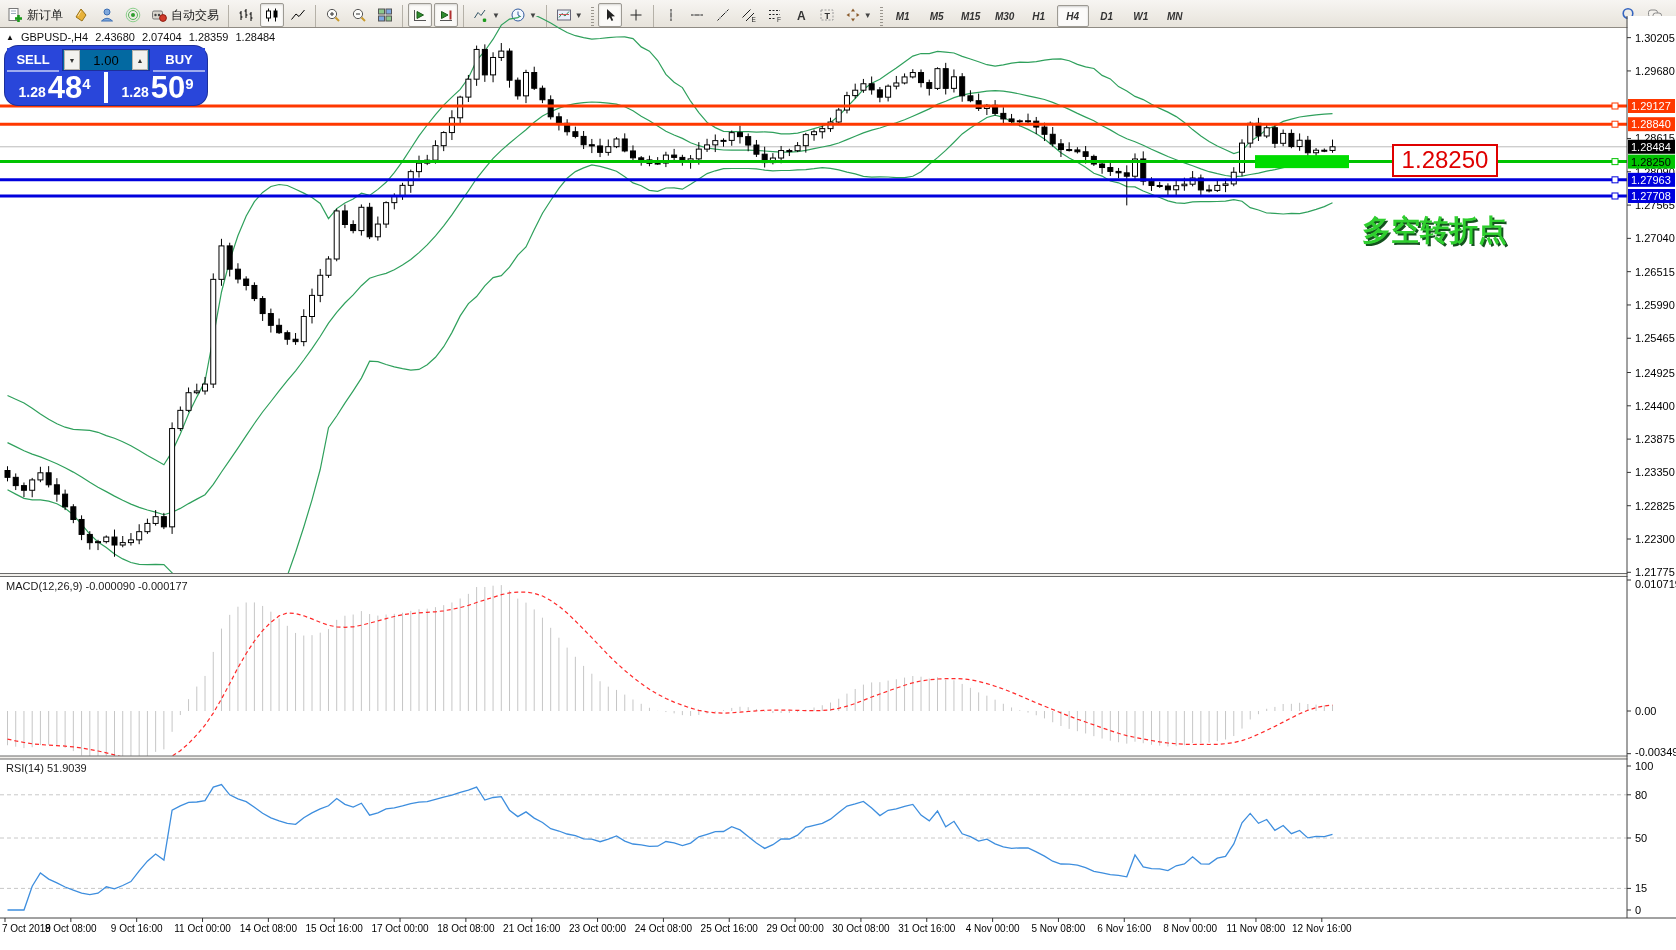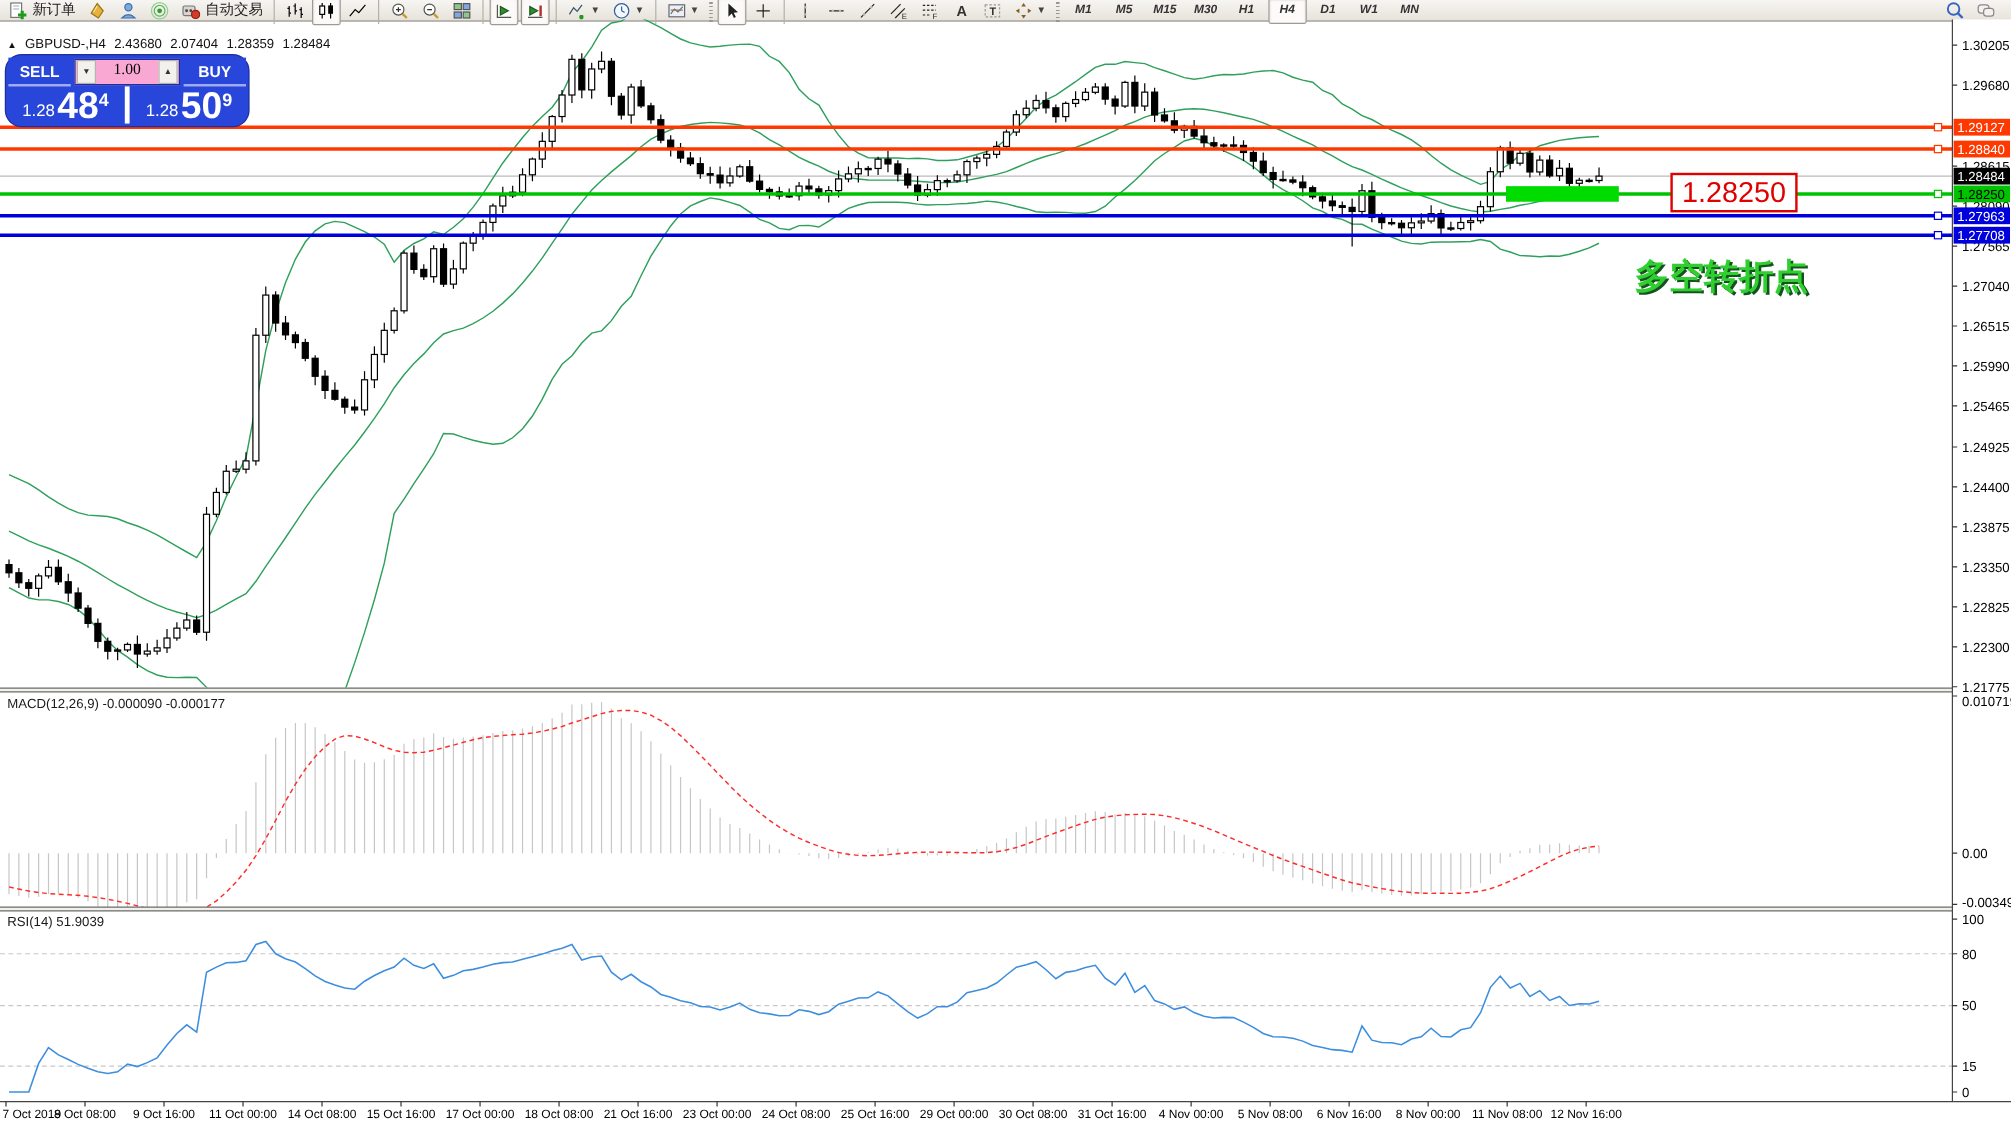--- a/index.html
+++ b/index.html
@@ -1,48 +1,48 @@
 <!DOCTYPE html>
 <html><head>
 <meta charset="utf-8">
 <style>
   html,body{margin:0;padding:0;background:#fff;width:1676px;height:950px;overflow:hidden;
     font-family:"Liberation Sans","DejaVu Sans",sans-serif;}
   
-  .toolbar{position:absolute;left:0;top:0;width:1676px;height:18px;
+  .toolbar{position:absolute;left:0;top:0;width:1676px;height:28px;
     background:linear-gradient(#f7f5f2,#e7e3db);border-bottom:1px solid #8f8b84;
-    display:flex;align-items:center;box-sizing:border-box;padding-left:2px;}
+    display:flex;align-items:flex-end;box-sizing:border-box;padding-left:2px;}
   .tb-btn{display:flex;align-items:center;height:22px;padding:0 3px;margin:0 1px;border:1px solid transparent;
     border-radius:2px;cursor:default;}
   .tb-btn.pressed{background:#fbfaf8;border:1px solid #9d9a93;box-shadow:inset 0 1px 2px rgba(0,0,0,.15);}
   .tb-btn .lbl{font-size:12px;color:#1a1a1a;margin-left:4px;white-space:nowrap;}
   .tb-btn .caret{font-size:8px;color:#444;margin-left:3px;}
   .tb-sep{width:1px;height:22px;background:#b5b1a8;margin:0 4px;}
   .tb-grip{width:3px;height:20px;margin:0 3px;background:repeating-linear-gradient(#9a968e 0 1px,transparent 1px 3px);}
   .tf-btn{font-size:10px;font-weight:bold;color:#333;height:20px;min-width:24px;display:flex;align-items:center;
     justify-content:center;padding:0 3px;margin:0 1px;border:1px solid transparent;border-radius:2px;font-style:italic;}
   .tf-btn.pressed{background:#fcfbfa;border:1px solid #9d9a93;box-shadow:inset 0 1px 2px rgba(0,0,0,.18);}
   .tb-right{margin-left:auto;display:flex;align-items:center;padding-right:8px;}
   
   .sym-line{position:absolute;left:6px;top:31px;z-index:5;font-size:11px;color:#111;display:flex;gap:7px;align-items:center;}
   .sym-line .tri{font-size:8px;}
   
   .ocp{position:absolute;left:5px;top:46px;width:202px;height:59px;z-index:5;background:#2946DA;border-radius:13px;
     box-shadow:0 0 0 1px #1c2f9b;}
   .ocp-row1{display:flex;align-items:center;height:26px;padding:2px 2px 0 2px;box-sizing:border-box;}
   .ocp-btn{flex:0 0 52px;height:22px;color:#fff;font-size:13px;font-weight:bold;display:flex;align-items:center;
     justify-content:center;background:#2946DA;border-bottom:2px solid rgba(255,255,255,.55);}
-  .ocp-spin{flex:1;height:20px;margin:0 3px;background:#f9a8d4;border:1px solid #1c2f9b;display:flex;font-family:Liberation Serif, serif;}
+  .ocp-spin{flex:1;height:20px;margin:0 3px;background:#0369a1;border:1px solid #1c2f9b;display:flex;align-items:center;}
   .ocp-spin .val{flex:1;text-align:center;font-size:13px;color:#000;}
   .ocp-arr{width:14px;height:18px;font-size:7px;color:#333;display:flex;align-items:center;justify-content:center;
     background:#f2f1ee;border:1px solid #b6b3ac;margin:0 1px;}
   .ocp-row2{display:flex;height:31px;}
   .ocp-half{flex:1;display:flex;align-items:flex-end;justify-content:center;color:#fff;padding-bottom:2px;}
   .ocp-gap{width:4px;background:#fff;}
-  .p-small{font-size:14px;font-weight:normal;margin-right:2px;line-height:1;padding-bottom:2px;}
+  .p-small{font-size:14px;font-weight:bold;margin-right:2px;line-height:1;padding-bottom:2px;}
   .p-big{font-size:31px;font-weight:bold;line-height:0.85;}
   .p-sup{font-size:15px;font-weight:bold;line-height:1;position:relative;top:-10px;}
   
   #chart-wrap{position:absolute;left:0;top:16px;width:1348px;height:922px;}
   svg text{font-family:"Liberation Sans","DejaVu Sans",sans-serif;}
 </style>
 </head>
 <body>
 
 <div class="toolbar" id="toolbar">

